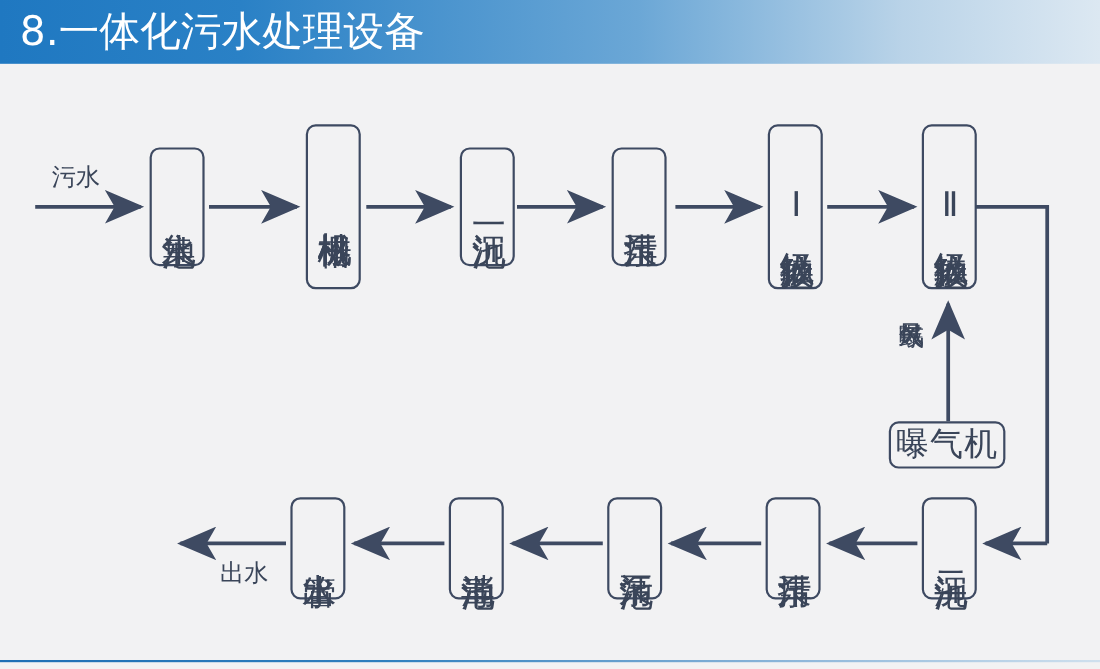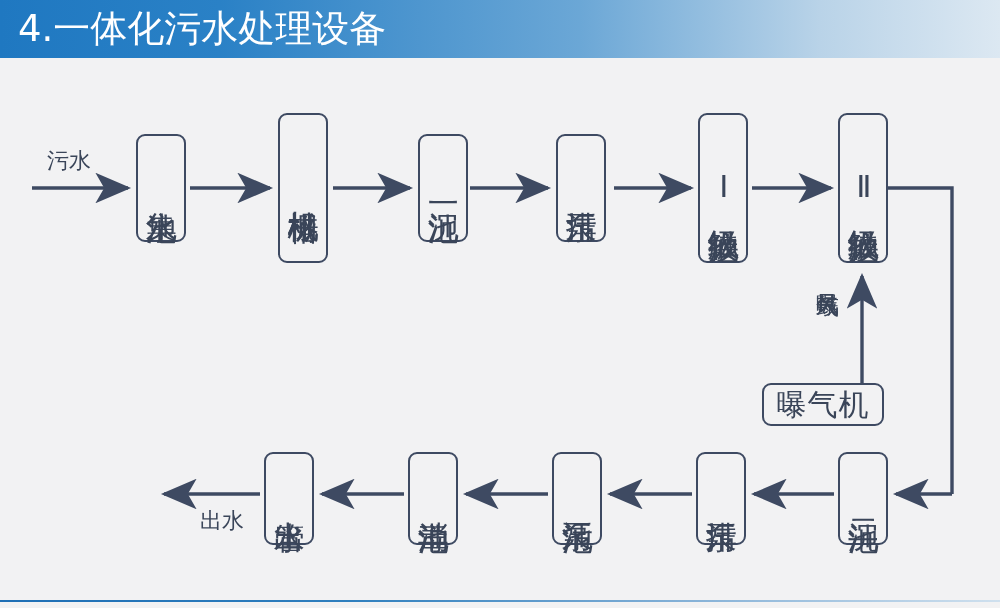--- a/index.html
+++ b/index.html
@@ -106,21 +106,21 @@
     line-height: 1.0;
     letter-spacing: 0px;
   }
 </style>
 </head>
 <body>
 
 <div id="slide">
 
   <div id="title-bar">
-    <div id="title-text">4.一体化污水处理设备</div>
+    <div id="title-text">8.一体化污水处理设备</div>
   </div>
 
   <div id="diagram">
 
     <svg id="wires" viewBox="0 0 1000 542" width="1000" height="542">
       <defs>
         <marker id="ah-r" markerWidth="11" markerHeight="9" refX="9.6" refY="4.5" orient="auto" markerUnits="strokeWidth">
           <path d="M0,0 L10.5,4.5 L0,9 L2.6,4.5 Z" fill="#3e4a62"></path>
         </marker>
         <marker id="ah-l" markerWidth="11" markerHeight="9" refX="9.6" refY="4.5" orient="auto" markerUnits="strokeWidth">
@@ -181,21 +181,21 @@
     </div>
 
     <div class="node vert" style="left:698px; top:55px; width:50px; height:150px;">
       <span>Ⅰ级接触池</span>
     </div>
 
     <div class="node vert" style="left:838px; top:55px; width:50px; height:150px;">
       <span>Ⅱ级接触池</span>
     </div>
 
-    <div class="node horiz" style="left:762px; top:325px; width:122px; height:43px;">
+    <div class="node horiz" style="left:808px; top:325px; width:106px; height:43px;">
       <span>曝气机</span>
     </div>
 
     <div class="node vert" style="left:264px; top:394px; width:50px; height:93px;">
       <span>出水管</span>
     </div>
 
     <div class="node vert" style="left:408px; top:394px; width:50px; height:93px;">
       <span>消毒池</span>
     </div>

